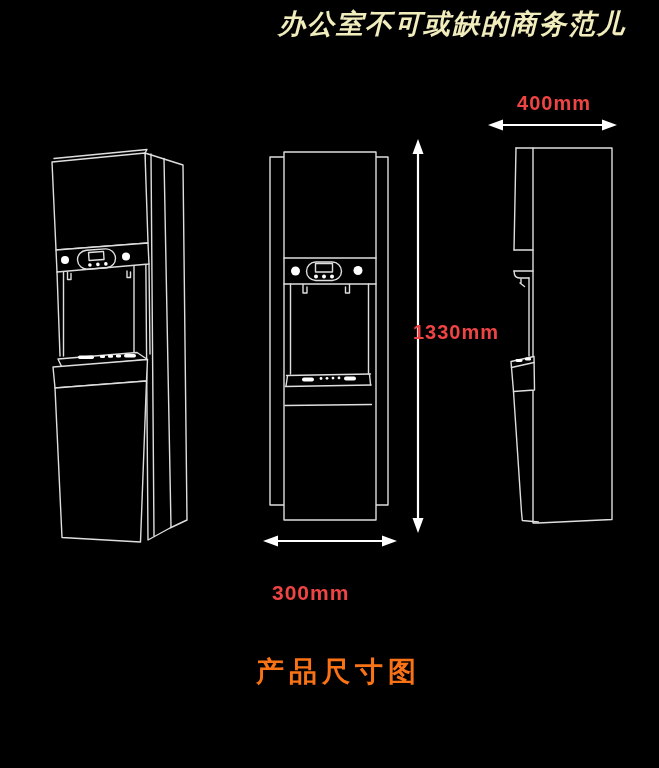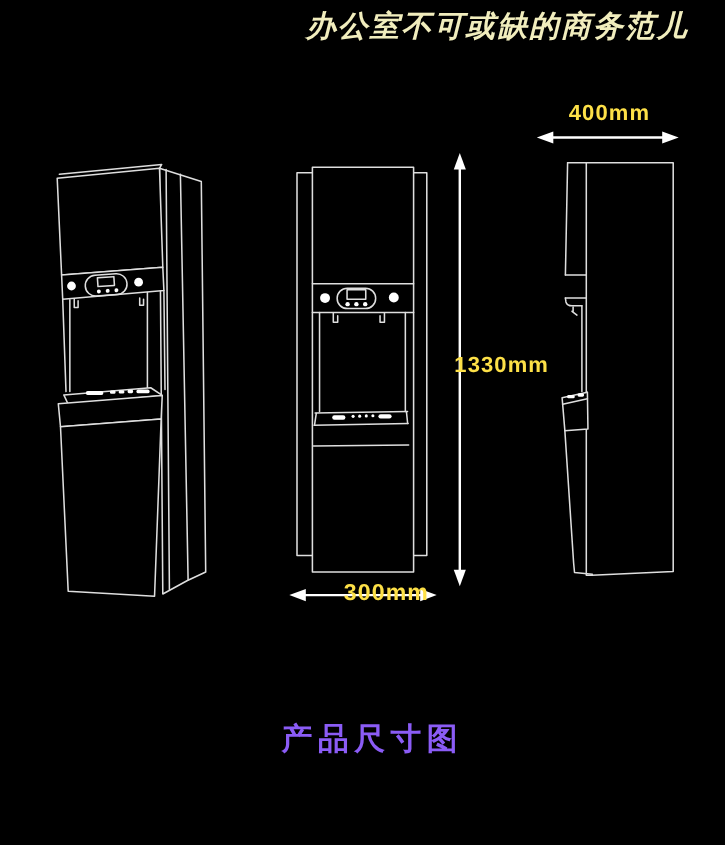--- a/index.html
+++ b/index.html
@@ -1,25 +1,25 @@
 <!DOCTYPE html>
 <html><head>
 <meta charset="utf-8">
 <style>
   html,body{margin:0;padding:0;background:#000;}
   .stage{position:relative;width:659px;height:768px;background:#000;overflow:hidden;
          font-family:"Liberation Sans","DejaVu Sans",sans-serif;}
   .slogan{position:absolute;left:250px;top:6px;width:404px;text-align:center;
           color:#f1edbd;font-size:27px;font-weight:bold;font-style:italic;
           letter-spacing:2px;white-space:nowrap;}
-  .dim-label{position:absolute;color:#fde047;font-weight:bold;white-space:nowrap;}
+  .dim-label{position:absolute;color:#ef4444;font-weight:bold;white-space:nowrap;}
   .dim-width{left:495px;top:92px;width:118px;text-align:center;font-size:20px;letter-spacing:1px;}
   .dim-height{left:413px;top:321px;font-size:20px;letter-spacing:1px;}
-  .dim-depth{left:272px;top:527px;width:118px;text-align:right;font-size:21px;letter-spacing:1px;}
-  .caption{position:absolute;left:256px;top:653px;color:#8b5cf6;font-size:28px;
+  .dim-depth{left:272px;top:581px;width:118px;text-align:left;font-size:21px;letter-spacing:1px;}
+  .caption{position:absolute;left:256px;top:653px;color:#f97316;font-size:28px;
            font-weight:bold;letter-spacing:5px;white-space:nowrap;}
   svg{position:absolute;left:0;top:0;}
   .ln{fill:none;stroke:#dedede;stroke-width:1.4;stroke-linejoin:round;stroke-linecap:round;}
   .pnl{fill:#000;stroke:#dedede;stroke-width:1.4;stroke-linejoin:round;}
   .fw{fill:#fff;stroke:none;}
   .arr{stroke:#fff;stroke-width:2.2;fill:none;}
   .ahead{fill:#fff;stroke:none;}
 </style>
 </head>
 <body>

